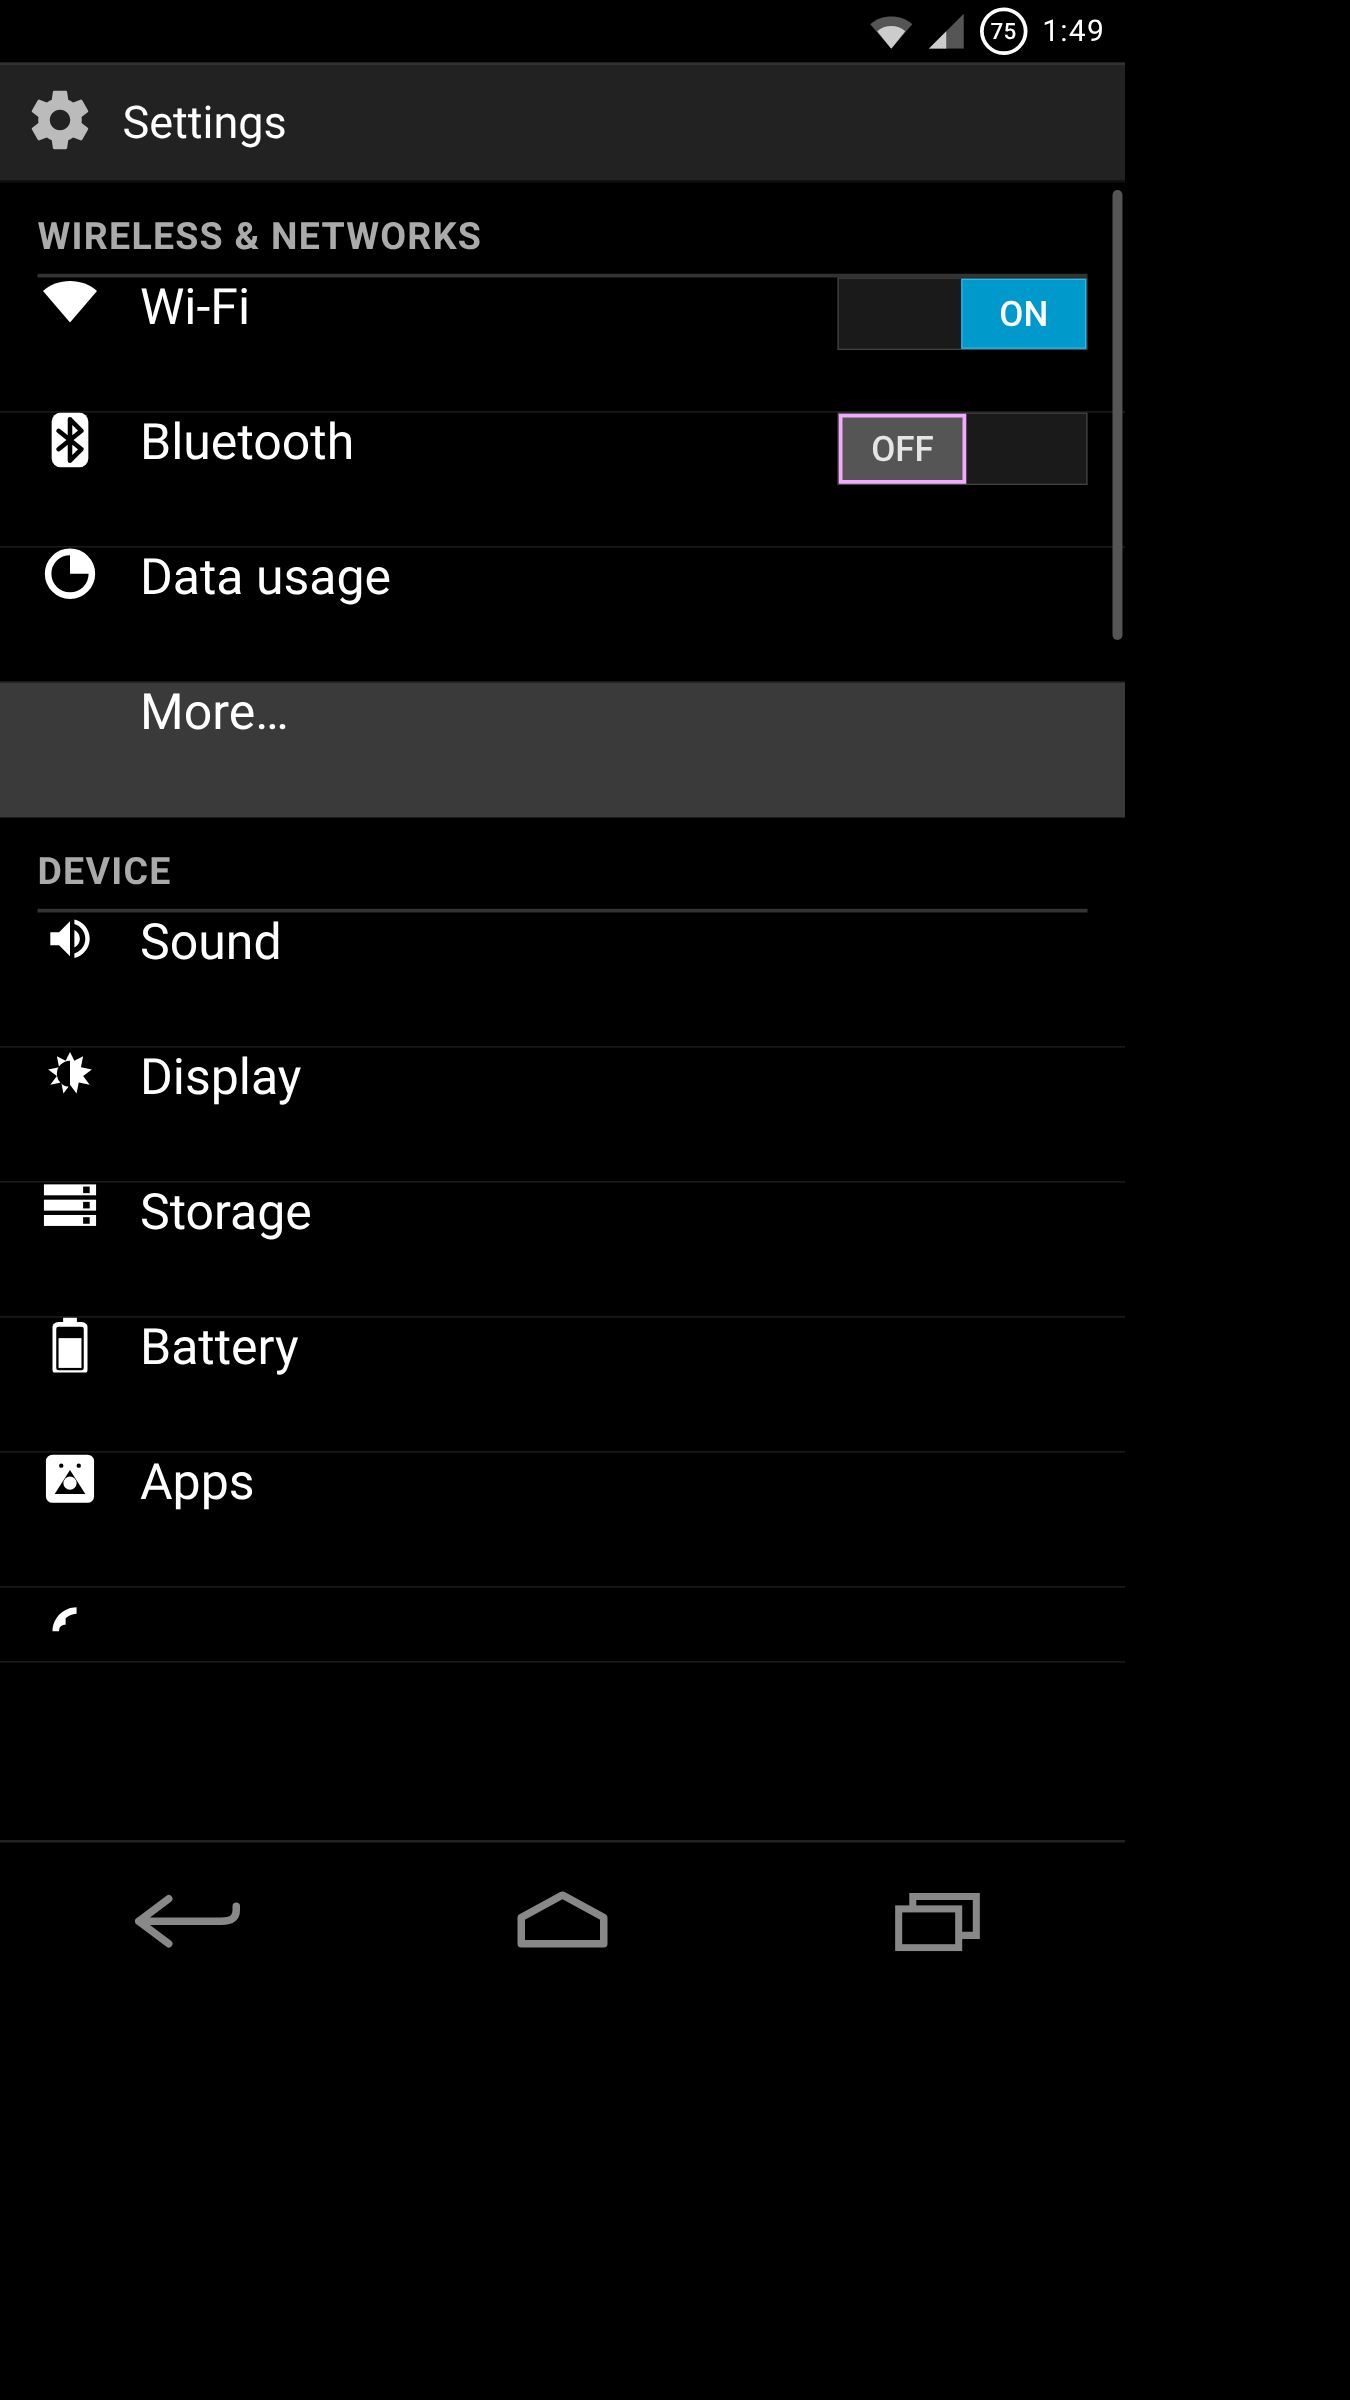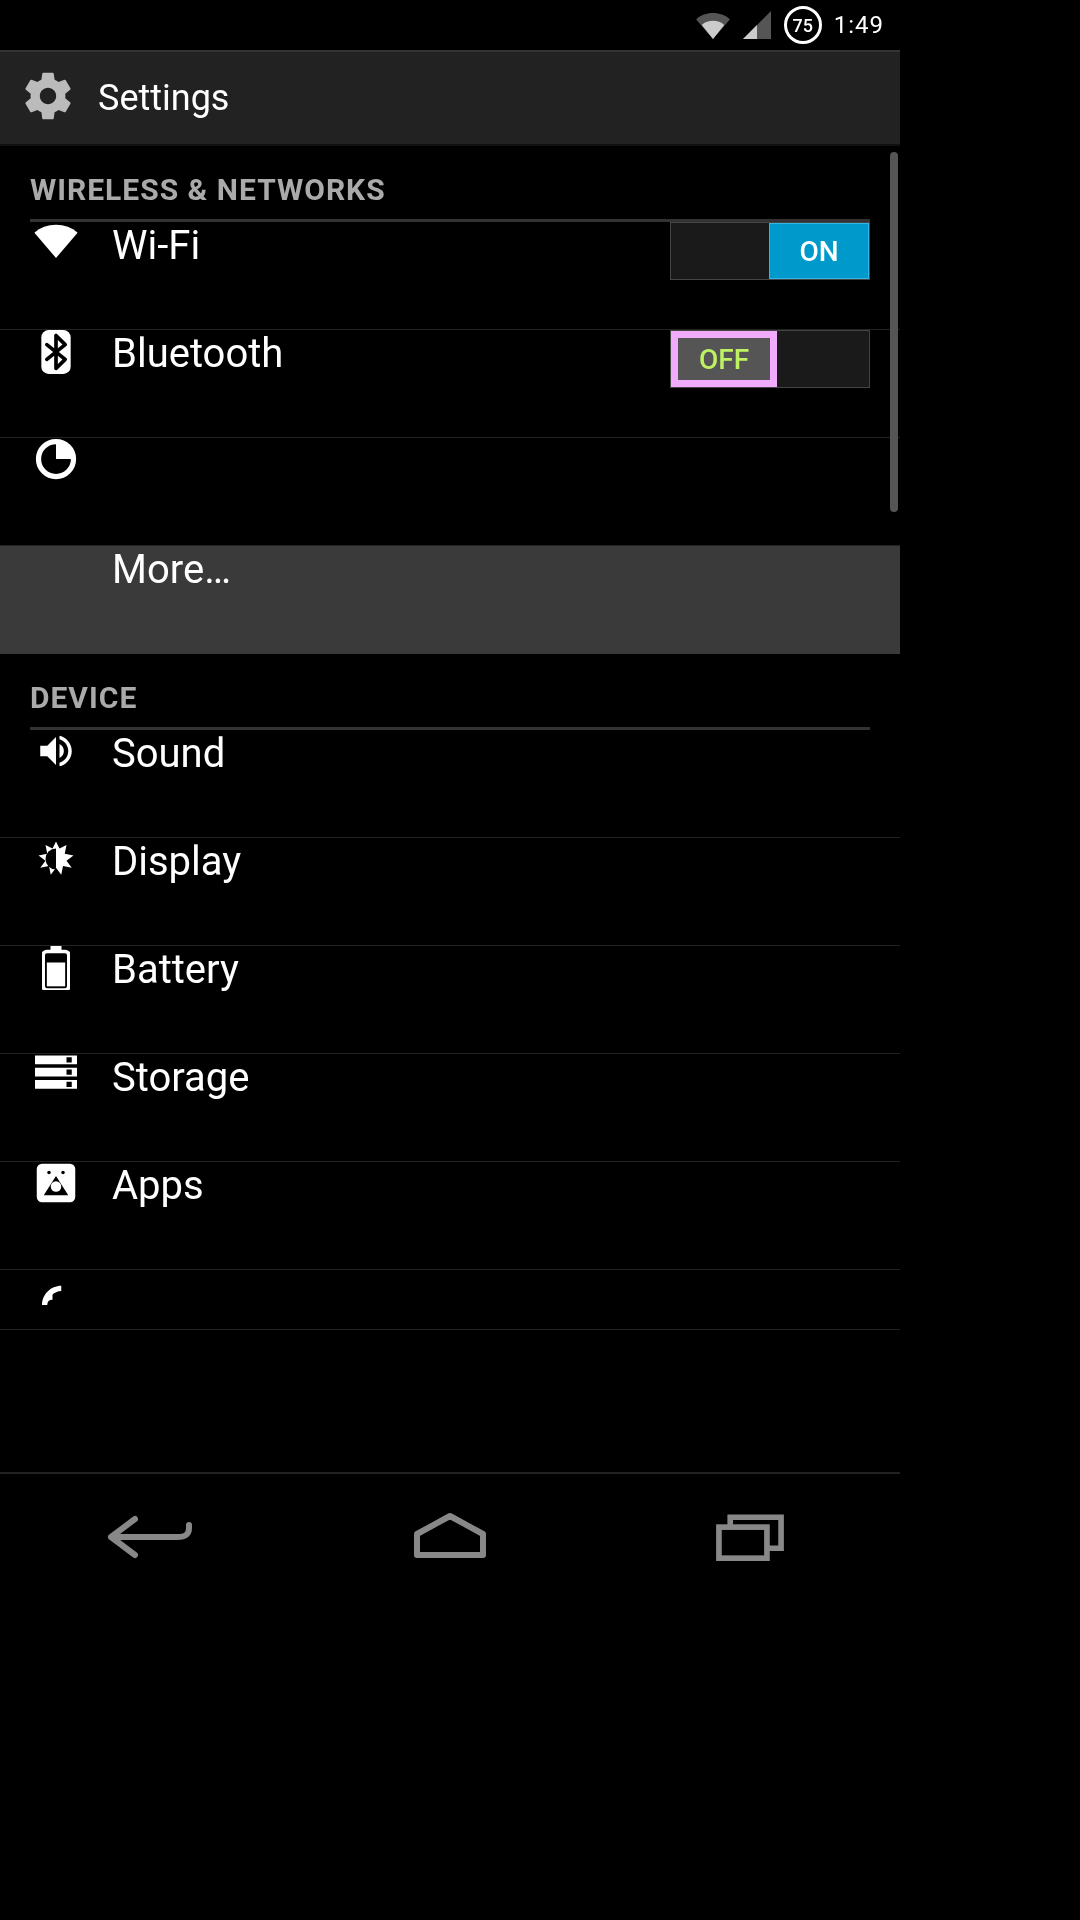--- a/index.html
+++ b/index.html
@@ -24,21 +24,21 @@
   .section-header span { font-size:30px; font-weight:700; color:#aaa; letter-spacing:1px; }
   .section-underline { height:3px; background:#333; margin:0 30px; }
 
   .row { display:flex; align-items:flex-start; height:108px; padding:0 30px 0 0; border-bottom:1px solid #222; }
   .row.selected { background:#3a3a3a; }
   .row .icon { width:112px; display:flex; justify-content:center; }
   .row .label { font-size:40px; color:#fff; flex:1; }
   .row .toggle { width:200px; height:58px; background:#1a1a1a; display:flex; border:1px solid #444; }
   .toggle .half { flex:1; display:flex; align-items:center; justify-content:center; font-size:28px; font-weight:500; color:#888; }
   .toggle.on .half.on { background:#0099cc; color:#fff; border:1px solid #33b5e5; }
-  .toggle.off .half.off { background:#555; color:#bef264; border:7px solid #f0abfc; }
+  .toggle.off .half.off { background:#555; color:#e5e5e5; border:3px solid #f0abfc; }
 
   
   .navbar { height:128px; background:#000; border-top:2px solid #222; display:flex; align-items:center; justify-content:space-around; }
   .navbar .btn { width:120px; height:80px; display:flex; align-items:center; justify-content:center; }
 
   .cut { height:60px; overflow:hidden; }
 </style>
 </head>
 <body>
 
@@ -107,20 +107,21 @@
       </div>
     </div>
 
     <div class="row">
       <span class="icon">
         <svg width="42" height="42" viewBox="0 0 24 24">
             <circle cx="12" cy="12" r="10" fill="none" stroke="#fff" stroke-width="3"></circle>
             <path d="M12 2 A10 10 0 0 1 22 12 L12 12 Z" fill="#fff"></path>
           </svg>
       </span>
+      <span class="label">Data usage</span>
     </div>
 
     <div class="row selected" style="border-bottom:none;">
       <span class="icon"></span>
       <span class="label">More…</span>
     </div>
 
     <div class="section-header">
       <span>DEVICE</span>
     </div>
@@ -136,49 +137,49 @@
     </div>
 
     <div class="row">
       <span class="icon">
         <svg width="42" height="42" viewBox="0 0 24 24" fill="#fff">
             <path d="M12 2 L14 6 L18 4 L17 9 L22 10 L18 13 L21 17 L16 16 L15 21 L12 17 L9 21 L8 16 L3 17 L6 13 L2 10 L7 9 L6 4 L10 6 Z"></path>
             <path d="M12 6 A6 6 0 0 0 12 18 Z" fill="#000"></path>
           </svg>
       </span>
       <span class="label">Display</span>
-    </div>
-
-    <div class="row">
-      <span class="icon">
-        <svg width="28" height="44" viewBox="0 0 14 24" fill="#fff">
-            <rect x="4" y="0" width="6" height="3"></rect>
-            <rect x="0" y="3" width="14" height="21" rx="2" fill="none" stroke="#fff" stroke-width="2"></rect>
-            <rect x="2" y="9" width="10" height="13"></rect>
-          </svg>
-      </span>
-      <span class="label">Battery</span>
     </div>
 
     <div class="row">
       <span class="icon">
         <svg width="42" height="38" viewBox="0 0 24 20" fill="#fff">
             <rect x="0" y="0" width="24" height="5"></rect>
             <rect x="0" y="7" width="24" height="5"></rect>
             <rect x="0" y="14" width="24" height="5"></rect>
             <rect x="18" y="1" width="3" height="3" fill="#000"></rect>
             <rect x="18" y="8" width="3" height="3" fill="#000"></rect>
             <rect x="18" y="15" width="3" height="3" fill="#000"></rect>
           </svg>
       </span>
       <span class="label">Storage</span>
     </div>
 
     <div class="row">
       <span class="icon">
+        <svg width="28" height="44" viewBox="0 0 14 24" fill="#fff">
+            <rect x="4" y="0" width="6" height="3"></rect>
+            <rect x="0" y="3" width="14" height="21" rx="2" fill="none" stroke="#fff" stroke-width="2"></rect>
+            <rect x="2" y="9" width="10" height="13"></rect>
+          </svg>
+      </span>
+      <span class="label">Battery</span>
+    </div>
+
+    <div class="row">
+      <span class="icon">
         <svg width="42" height="42" viewBox="0 0 24 24">
             <rect x="1" y="1" width="22" height="22" rx="3" fill="#fff"></rect>
             <path d="M5 19 L12 8 L19 19 Z" fill="#000"></path>
             <circle cx="12" cy="14" r="3" fill="#fff"></circle>
             <circle cx="8" cy="6" r="1" fill="#000"></circle>
             <circle cx="16" cy="6" r="1" fill="#000"></circle>
           </svg>
       </span>
       <span class="label">Apps</span>
     </div>

